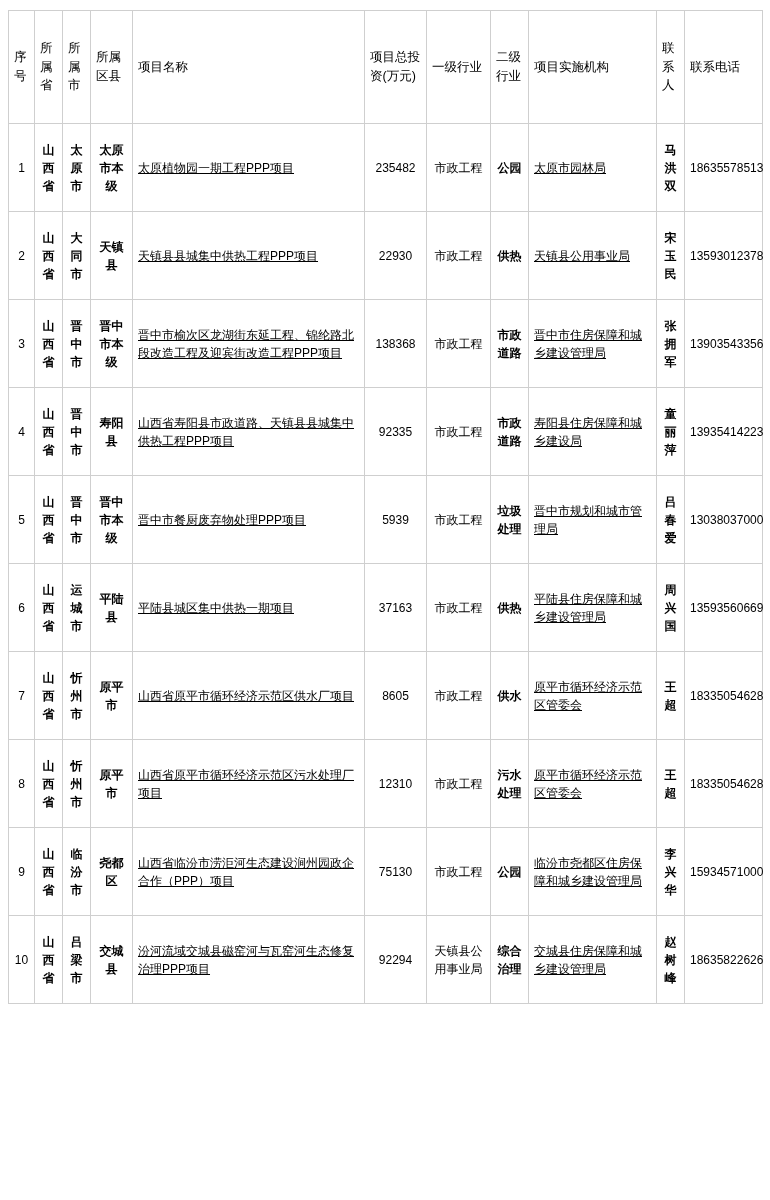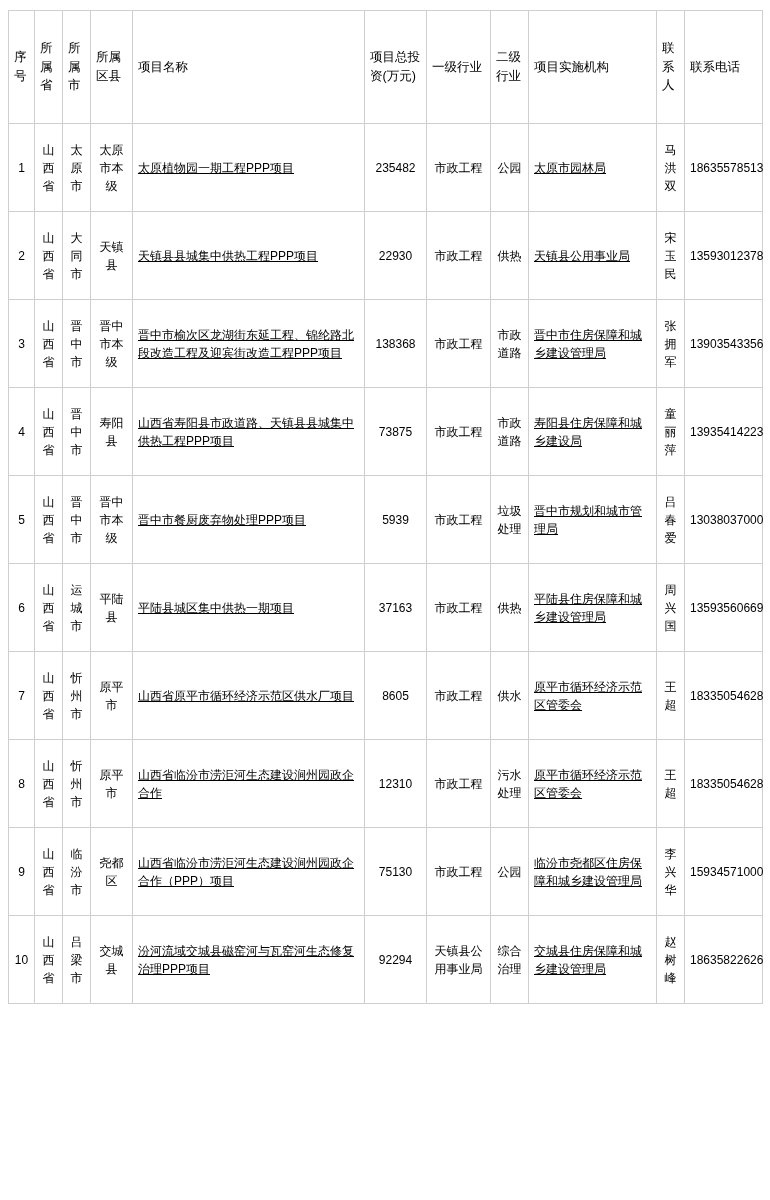--- a/index.html
+++ b/index.html
@@ -61,20 +61,21 @@
     text-decoration: underline;
   }
   td.phone {
     text-align: right;
     padding-left: 6px;
     white-space: nowrap;
   }
   
   td.prov, td.city, td.county, td.ind2, td.person, th.v-head {
     letter-spacing: 0;
+    font-weight: bold;
   }
   tbody tr {
     height: 88px;
   }
 </style>
 </head>
 <body>
 
 <div class="sheet">
   <table class="ppp">
@@ -145,21 +146,21 @@
         <td class="org">晋中市住房保障和城乡建设管理局</td>
         <td class="person">张拥军</td>
         <td class="phone">13903543356</td>
       </tr>
       <tr>
         <td class="seq">4</td>
         <td class="prov">山西省</td>
         <td class="city">晋中市</td>
         <td class="county">寿阳县</td>
         <td class="name">山西省寿阳县市政道路、天镇县县城集中供热工程PPP项目</td>
-        <td class="invest">73875</td>
+        <td class="invest">92335</td>
         <td class="ind1">市政工程</td>
         <td class="ind2">市政道路</td>
         <td class="org">寿阳县住房保障和城乡建设局</td>
         <td class="person">童丽萍</td>
         <td class="phone">13935414223</td>
       </tr>
       <tr>
         <td class="seq">5</td>
         <td class="prov">山西省</td>
         <td class="city">晋中市</td>
@@ -196,21 +197,21 @@
         <td class="ind2">供水</td>
         <td class="org">原平市循环经济示范区管委会</td>
         <td class="person">王超</td>
         <td class="phone">18335054628</td>
       </tr>
       <tr>
         <td class="seq">8</td>
         <td class="prov">山西省</td>
         <td class="city">忻州市</td>
         <td class="county">原平市</td>
-        <td class="name">山西省临汾市涝洰河生态建设涧州园政企合作</td>
+        <td class="name">山西省原平市循环经济示范区污水处理厂项目</td>
         <td class="invest">12310</td>
         <td class="ind1">市政工程</td>
         <td class="ind2">污水处理</td>
         <td class="org">原平市循环经济示范区管委会</td>
         <td class="person">王超</td>
         <td class="phone">18335054628</td>
       </tr>
       <tr>
         <td class="seq">9</td>
         <td class="prov">山西省</td>

